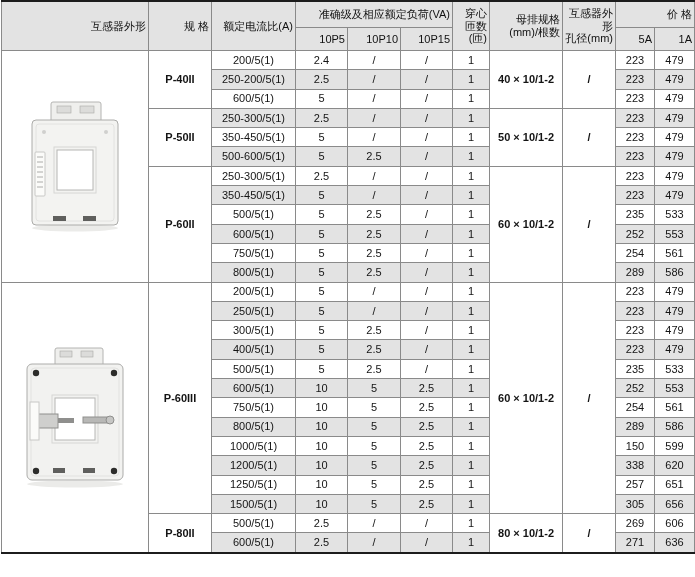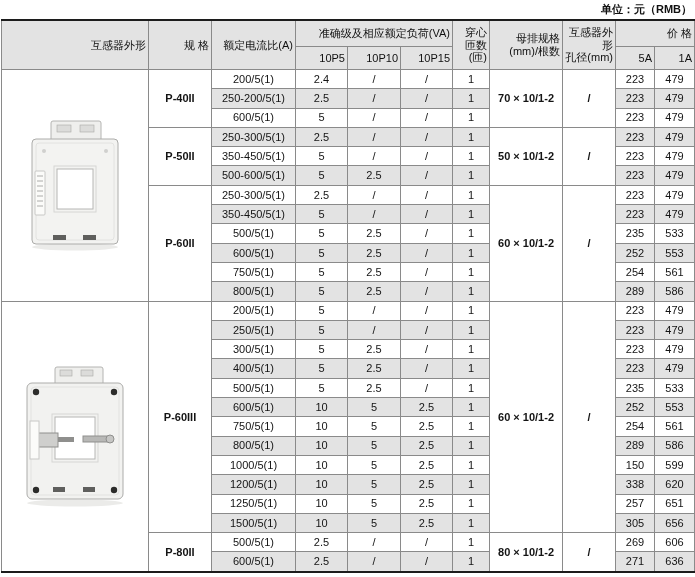--- a/index.html
+++ b/index.html
@@ -32,21 +32,20 @@
   .spec-table tbody td.stripe{background:#e3e3e3;}
   .pre{white-space:pre-line !important;}
   td.photo-cell{background:#ffffff;vertical-align:middle;text-align:center;}
   td.spec-cell,td.busbar-cell,td.bore-cell{background:#ffffff;font-weight:bold;}
 </style>
 </head>
 <body>
 
 <div class="page">
 
-  <div class="unit-note">单位：元（RMB）</div>
 
   <table class="spec-table">
     <colgroup>
       <col style="width:147px">
         <col style="width:63px">
         <col style="width:84px">
       <col style="width:52px">
         <col style="width:53px">
         <col style="width:52px">
       <col style="width:37px">
@@ -103,21 +102,21 @@
               </g>
               <rect x="29" y="119" width="13" height="5" fill="#5f5f5d"></rect>
               <rect x="59" y="119" width="13" height="5" fill="#5f5f5d"></rect>
             </svg></td>
           <td class="spec-cell" rowspan="3">P-40II</td>
           <td class="val">200/5(1)</td>
           <td class="val">2.4</td>
           <td class="val">/</td>
           <td class="val">/</td>
           <td class="val">1</td>
-          <td class="busbar-cell" rowspan="3">70 × 10/1-2</td>
+          <td class="busbar-cell" rowspan="3">40 × 10/1-2</td>
           <td class="bore-cell" rowspan="3">/</td>
           <td class="val">223</td>
           <td class="val">479</td>
         </tr>
         <tr>
           <td class="val stripe">250-200/5(1)</td>
           <td class="val stripe">2.5</td>
           <td class="val stripe">/</td>
           <td class="val stripe">/</td>
           <td class="val stripe">1</td>

